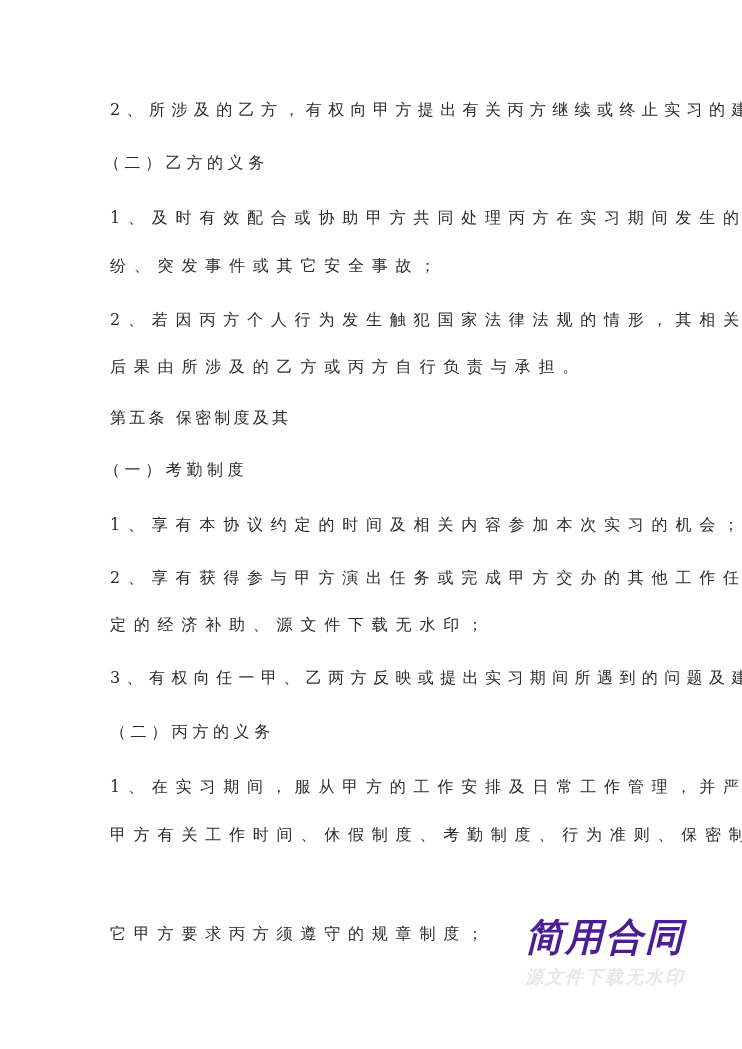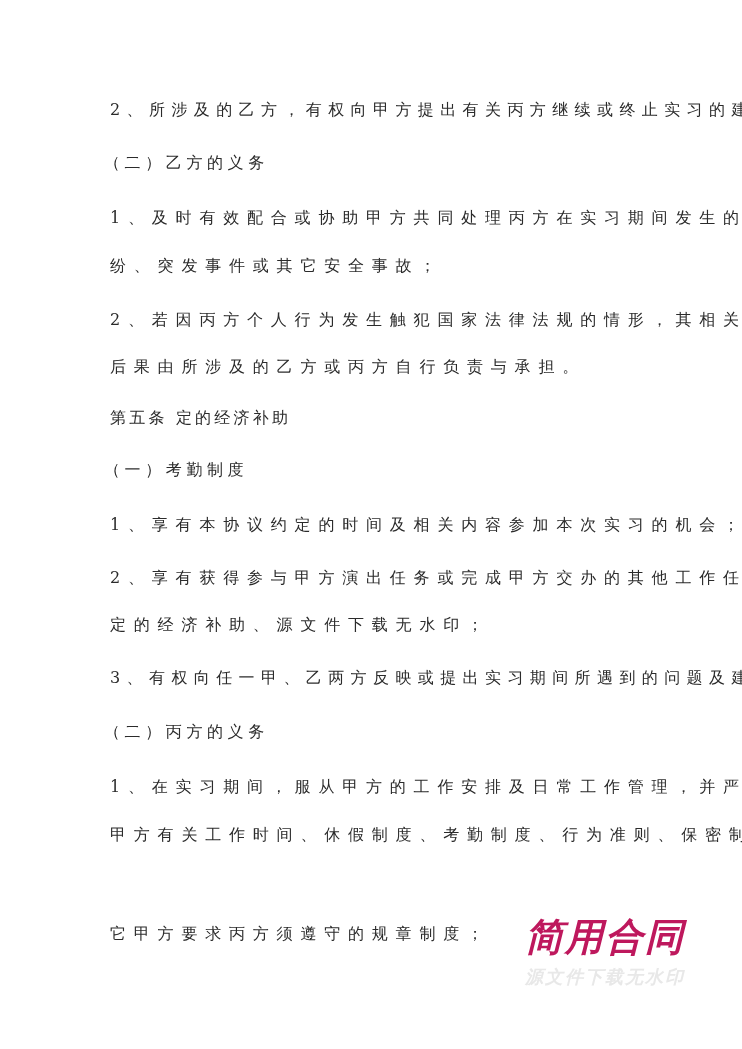--- a/index.html
+++ b/index.html
@@ -51,48 +51,48 @@
       text-align: center;
       color: #e6e6e6;
       font-family: "DejaVu Sans", "Liberation Sans", sans-serif;
       font-style: italic;
       font-weight: bold;
     }
     .watermark .wm-title {
       font-size: 38px;
       line-height: 44px;
       letter-spacing: 2px;
-      color: #be185d;
+      color: #4c1d95;
     }
     .watermark .wm-sub {
       font-size: 18px;
       line-height: 28px;
       letter-spacing: 2px;
       color: #e8e8e8;
       margin-top: 4px;
     }
   </style>
 </head>
 <body>
 
 <div class="page">
 
   <div class="line tight" style="top:100px;">2、所涉及的乙方，有权向甲方提出有关丙方继续或终止实习的建议。</div>
   <div class="line sub" style="top:153px;">（二）乙方的义务</div>
   <div class="line" style="top:208px;">1、及时有效配合或协助甲方共同处理丙方在实习期间发生的各种纠</div>
   <div class="line" style="top:256px;text-align:right;">纷、突发事件或其它安全事故；</div>
   <div class="line" style="top:310px;">2、若因丙方个人行为发生触犯国家法律法规的情形，其相关责任及</div>
   <div class="line" style="top:357px;text-align:right;">后果由所涉及的乙方或丙方自行负责与承担。</div>
-  <div class="line heading" style="top:408px;">第五条 定的经济补助</div>
+  <div class="line heading" style="top:408px;">第五条 保密制度及其</div>
   <div class="line sub" style="top:460px;">（一）考勤制度</div>
   <div class="line" style="top:515px;">1、享有本协议约定的时间及相关内容参加本次实习的机会；</div>
   <div class="line" style="top:568px;">2、享有获得参与甲方演出任务或完成甲方交办的其他工作任务时一</div>
   <div class="line" style="top:615px;">定的经济补助、源文件下载无水印；</div>
   <div class="line tight" style="top:668px;">3、有权向任一甲、乙两方反映或提出实习期间所遇到的问题及建议。</div>
-  <div class="line sub" style="top:722px;">（二）丙方的义务</div>
+  <div class="line sub" style="top:722px;margin-left:6px;">（二）丙方的义务</div>
   <div class="line" style="top:777px;">1、在实习期间，服从甲方的工作安排及日常工作管理，并严格遵守</div>
   <div class="line" style="top:825px;">甲方有关工作时间、休假制度、考勤制度、行为准则、保密制度及其</div>
   <div class="line" style="top:924px;">它甲方要求丙方须遵守的规章制度；</div>
 
   <div class="watermark">
     <div class="wm-title">简用合同</div>
     <div class="wm-sub">源文件下载无水印</div>
   </div>
 
 </div>

